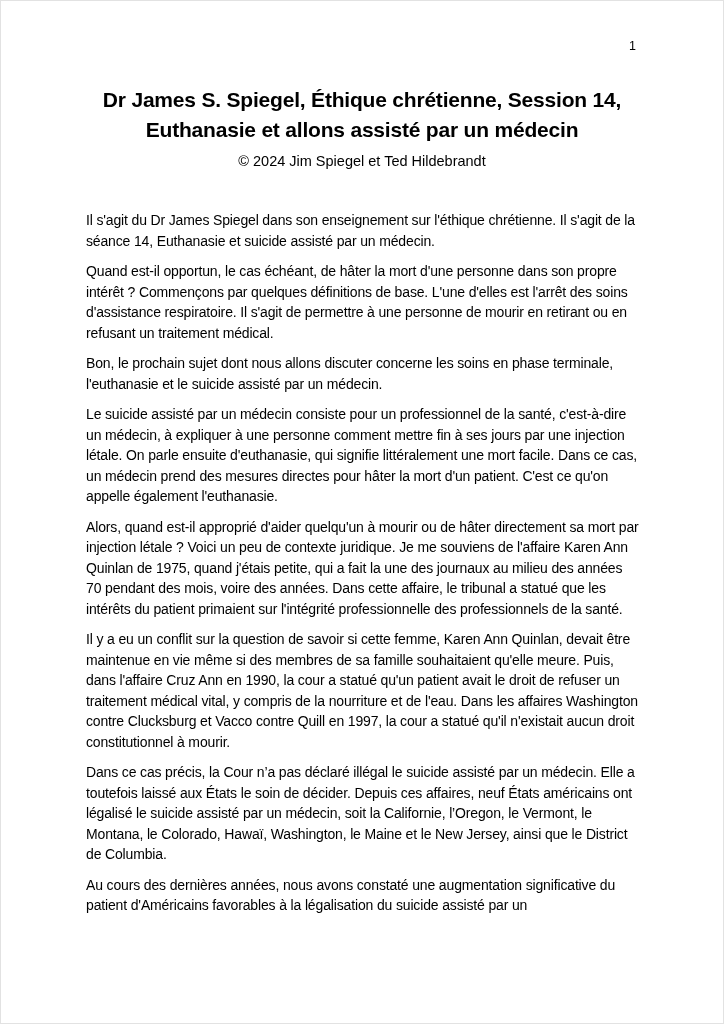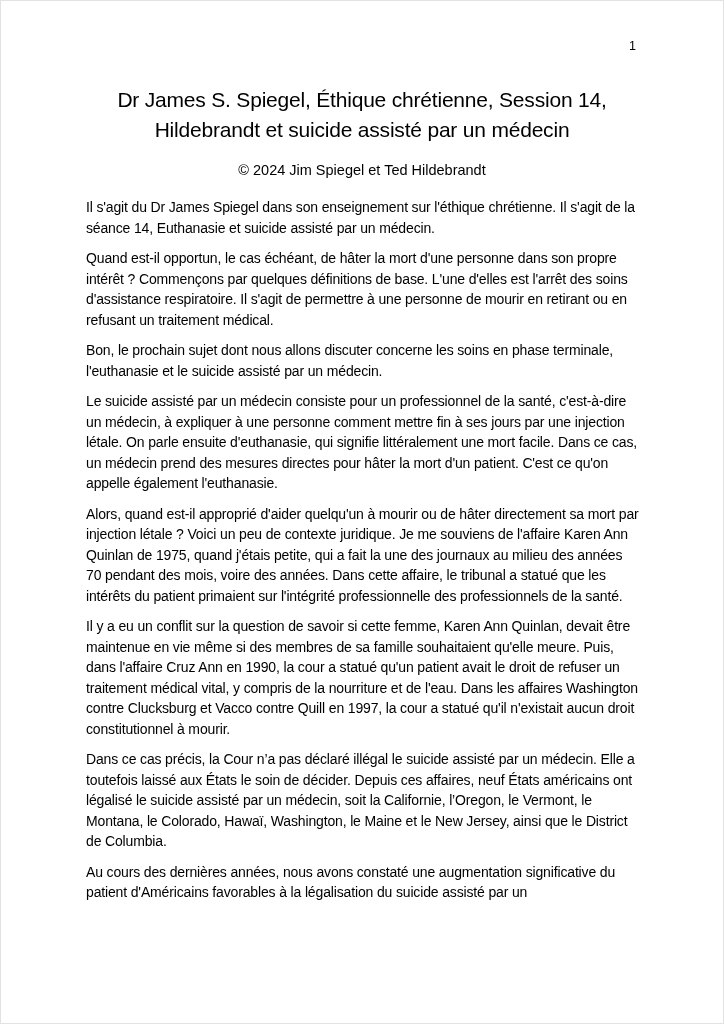--- a/index.html
+++ b/index.html
@@ -30,51 +30,51 @@
     right: 87px;
     font-size: 12.5px;
     line-height: 1;
   }
   .doc-header {
     text-align: center;
   }
   .doc-title {
     margin: 0 55px;
     font-size: 21px;
-    font-weight: 400;
+    font-weight: 700;
     line-height: 30px;
     letter-spacing: -0.2px;
   }
   .copyright {
-    margin-top: 15px;
+    margin-top: 6px;
     font-size: 14.5px;
     line-height: 20px;
   }
   .body-text {
-    margin: 17px 82px 0 85px;
+    margin: 39px 82px 0 85px;
     font-size: 14px;
     line-height: 20.5px;
     letter-spacing: -0.15px;
     text-align: left;
   }
   .body-text p {
     margin: 0 0 10px 0;
   }
 </style>
 </head>
 <body>
 
 <div class="page">
 
   <div class="page-number">1</div>
 
   <div class="doc-header">
     <h1 class="doc-title">
       <div>Dr James S. Spiegel, Éthique chrétienne, Session 14,</div>
-      <div>Hildebrandt et suicide assisté par un médecin</div>
+      <div>Euthanasie et allons assisté par un médecin</div>
     </h1>
     <div class="copyright">© 2024 Jim Spiegel et Ted Hildebrandt</div>
   </div>
 
   <div class="body-text">
     <p>Il s'agit du Dr James Spiegel dans son enseignement sur l'éthique chrétienne. Il s'agit de la séance 14, Euthanasie et suicide assisté par un médecin.</p>
     <p>Quand est-il opportun, le cas échéant, de hâter la mort d'une personne dans son propre intérêt ? Commençons par quelques définitions de base. L'une d'elles est l'arrêt des soins d'assistance respiratoire. Il s'agit de permettre à une personne de mourir en retirant ou en refusant un traitement médical.</p>
     <p>Bon, le prochain sujet dont nous allons discuter concerne les soins en phase terminale, l'euthanasie et le suicide assisté par un médecin.</p>
     <p>Le suicide assisté par un médecin consiste pour un professionnel de la santé, c'est-à-dire un médecin, à expliquer à une personne comment mettre fin à ses jours par une injection létale. On parle ensuite d'euthanasie, qui signifie littéralement une mort facile. Dans ce cas, un médecin prend des mesures directes pour hâter la mort d'un patient. C'est ce qu'on appelle également l'euthanasie.</p>
     <p>Alors, quand est-il approprié d'aider quelqu'un à mourir ou de hâter directement sa mort par injection létale ? Voici un peu de contexte juridique. Je me souviens de l'affaire Karen Ann Quinlan de 1975, quand j'étais petite, qui a fait la une des journaux au milieu des années 70 pendant des mois, voire des années. Dans cette affaire, le tribunal a statué que les intérêts du patient primaient sur l'intégrité professionnelle des professionnels de la santé.</p>

